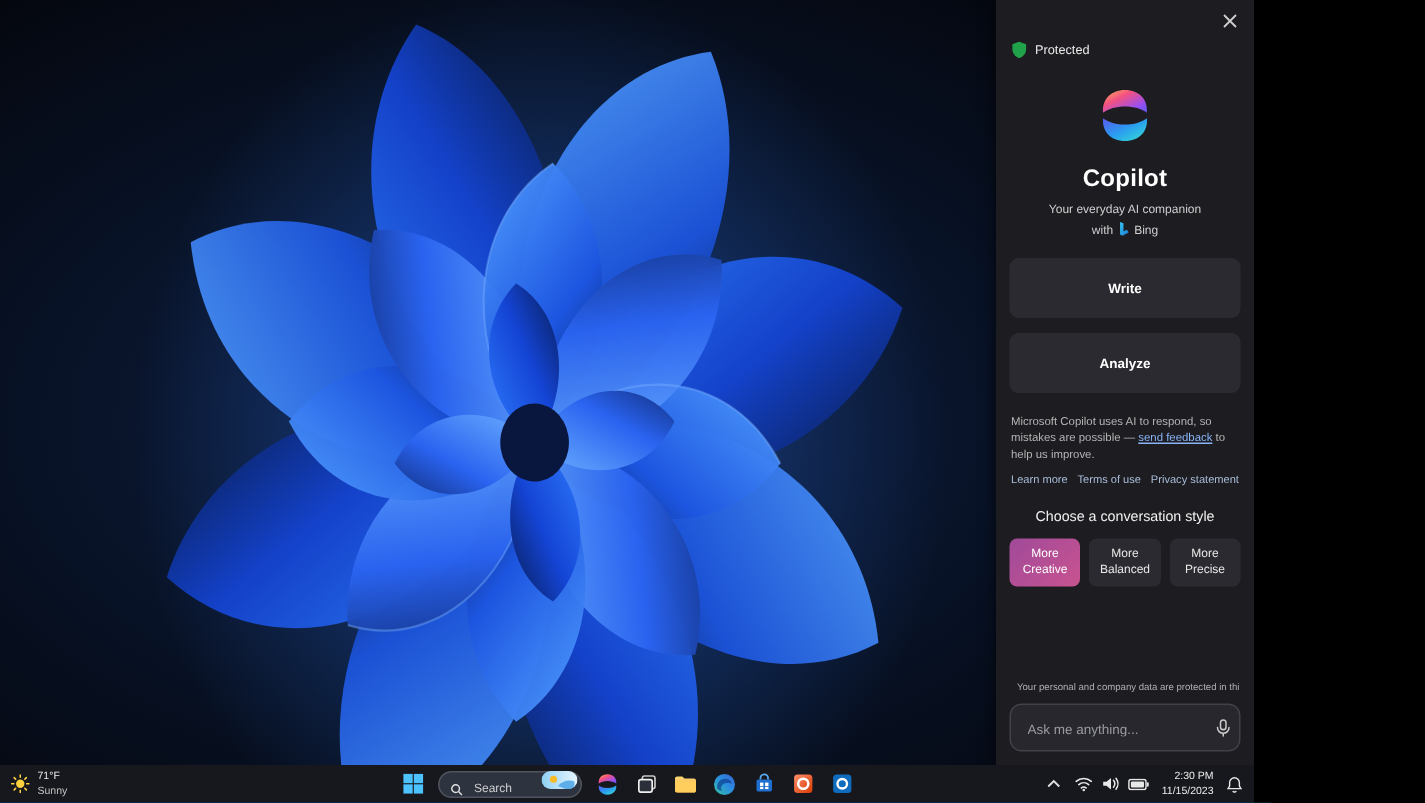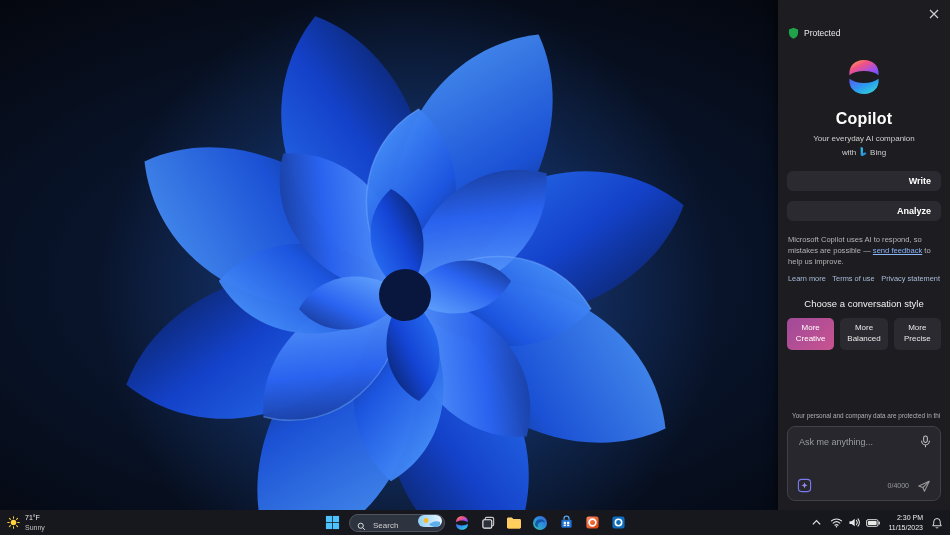--- a/index.html
+++ b/index.html
@@ -1,51 +1,51 @@
 <!DOCTYPE html>
 <html><head>
 <meta charset="utf-8">
 <style>
   html,body{margin:0;padding:0;background:#000;}
   *{box-sizing:border-box;}
-  .screen{position:relative;width:950px;height:535px;overflow:hidden;background:#0369a1;
+  .screen{position:relative;width:836px;height:535px;overflow:hidden;background:#0369a1;
           font-family:"Liberation Sans",sans-serif;color:#fff;}
 
   
   .desktop{position:absolute;left:0;top:0;right:0;bottom:25px;}
   .desktop svg{display:block;width:100%;height:100%;}
 
   
   .copilot-panel{position:absolute;top:0;right:0;bottom:25px;width:172px;background:#1c1c21;
                  display:flex;flex-direction:column;z-index:4;box-shadow:-2px 0 8px rgba(0,0,0,.5);}
   .panel-close{position:absolute;top:6px;right:8px;background:none;border:none;padding:3px;display:flex;}
   .protected-row{display:flex;align-items:center;gap:5px;margin:27px 10px 0;font-size:8.5px;color:#ececec;}
   .logo-block{margin-top:18px;text-align:center;}
   .copilot-title{font-size:16px;font-weight:700;margin:9px 0 0;letter-spacing:.2px;}
   .copilot-sub{font-size:8px;color:#cfcfcf;margin:6px 0 0;}
   .with-bing{display:flex;align-items:center;justify-content:center;gap:3px;font-size:8px;color:#cfcfcf;margin-top:4px;}
-  .card{margin:14px 9px 0;background:#2a2a30;border-radius:6px;padding:5px 10px;cursor:pointer;text-align:right;}
+  .card{margin:14px 9px 0;background:#2a2a30;border-radius:6px;padding:15px 10px;cursor:pointer;text-align:center;}
   .card.second{margin-top:10px;}
   .card-title{font-size:9px;font-weight:700;color:#fff;}
   .card-body{font-size:8.5px;color:#d9d9d9;line-height:1.4;margin-top:7px;}
   .disclaimer{margin:13px 10px 0;font-size:7.6px;color:#b5b5b5;line-height:1.45;}
   .disclaimer a{color:#8ab4f8;text-decoration:underline;cursor:pointer;text-align:right;}
   .links-row{display:flex;justify-content:space-between;margin:7px 10px 0;font-size:7.4px;}
   .links-row a{color:#a9bdd9;text-decoration:none;cursor:pointer;}
   .style-label{text-align:center;font-size:9.5px;margin:15px 0 0;color:#f2f2f2;}
   .styles-row{display:flex;gap:6px;margin:9px 9px 0;}
   .style-btn{flex:1;border:none;border-radius:5px;background:#2a2a30;color:#e8e8e8;font-size:8px;
              line-height:1.35;padding:5px 2px;display:flex;flex-direction:column;align-items:center;
              font-family:Liberation Sans, sans-serif;cursor:pointer;}
   .style-btn.selected{background:linear-gradient(135deg,#a04a99,#c95390);color:#fff;}
   .panel-spacer{flex:1;min-height:0;}
   .privacy-row{display:flex;align-items:center;gap:4px;margin:0 10px 6px;font-size:6.4px;color:#b0b0b0;
                white-space:nowrap;overflow:hidden;}
   .input-box{margin:0 9px 9px;background:#27272d;border:1px solid #414149;border-radius:8px;
-             padding:8px 9px 7px;display:flex;flex-direction:column;gap:30px;}
+             padding:8px 9px 7px;display:flex;flex-direction:row;gap:30px;}
   .input-row{display:flex;align-items:center;gap:6px;}
   .input-row input{flex:1;min-width:0;background:transparent;border:none;outline:none;color:#e8e8e8;
                    font-size:9px;font-family:inherit;}
   .input-row input::placeholder{color:#9a9aa2;}
   .input-footer{display:flex;align-items:center;gap:8px;}
   .counter{margin-left:auto;font-size:7px;color:#9a9aa2;}
   .ibtn{background:none;border:none;padding:0;display:flex;align-items:center;justify-content:center;cursor:pointer;}
 
   
   .taskbar{position:absolute;left:0;right:0;bottom:0;height:25px;background:#17181d;z-index:5;}

